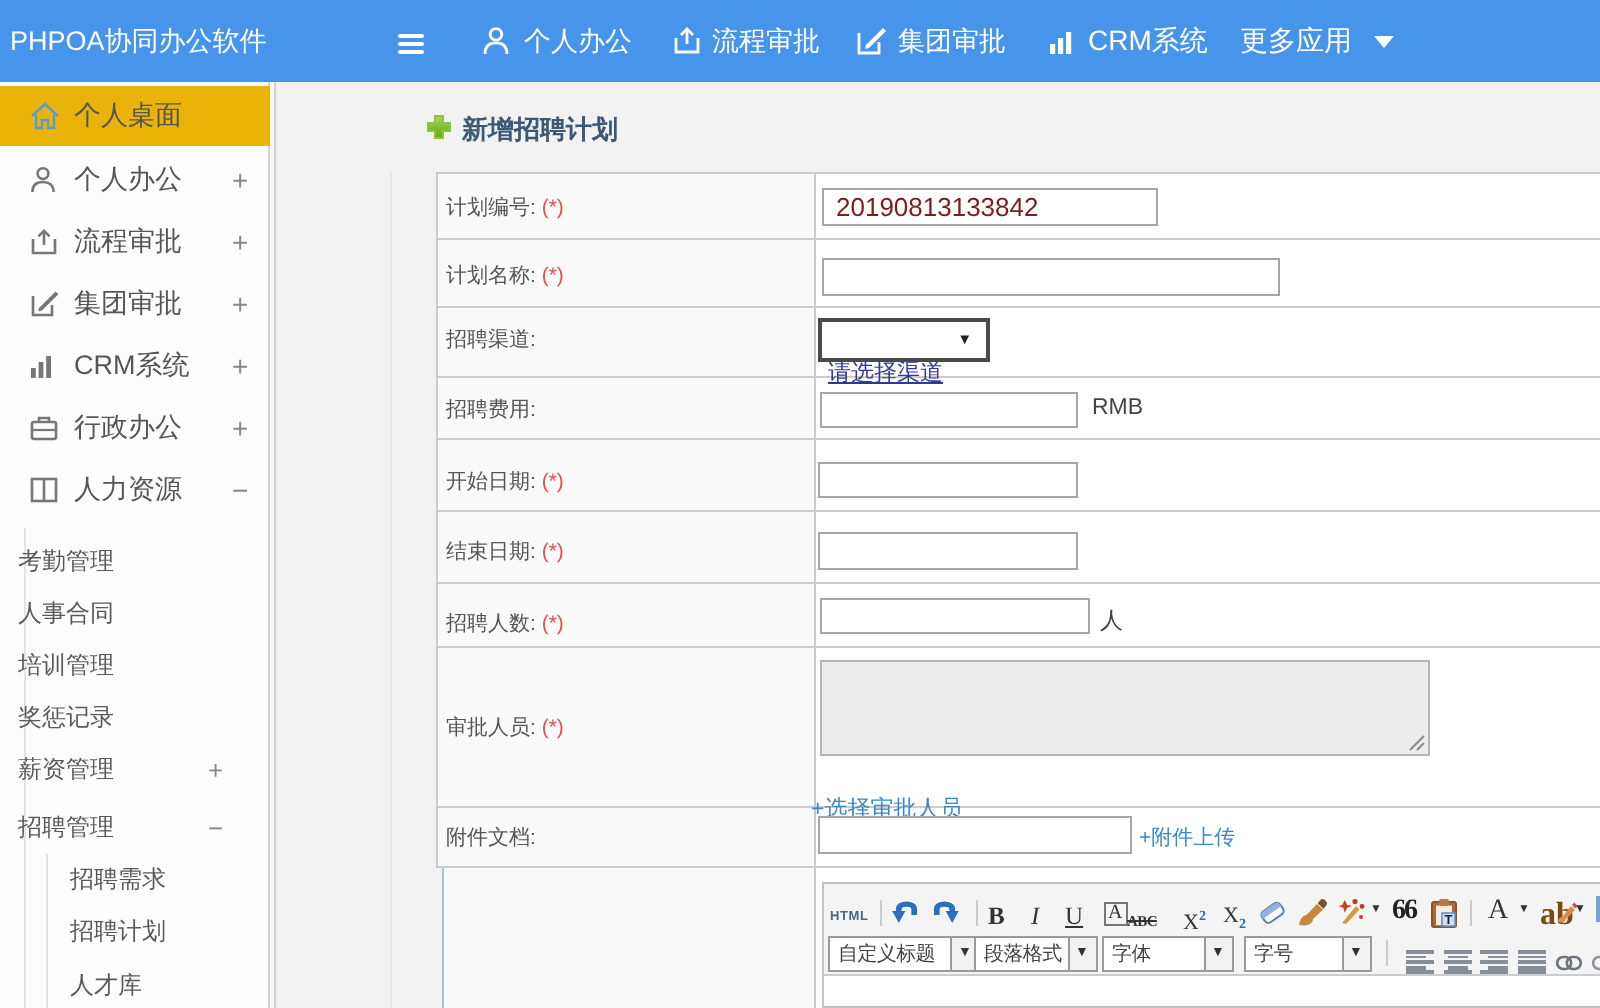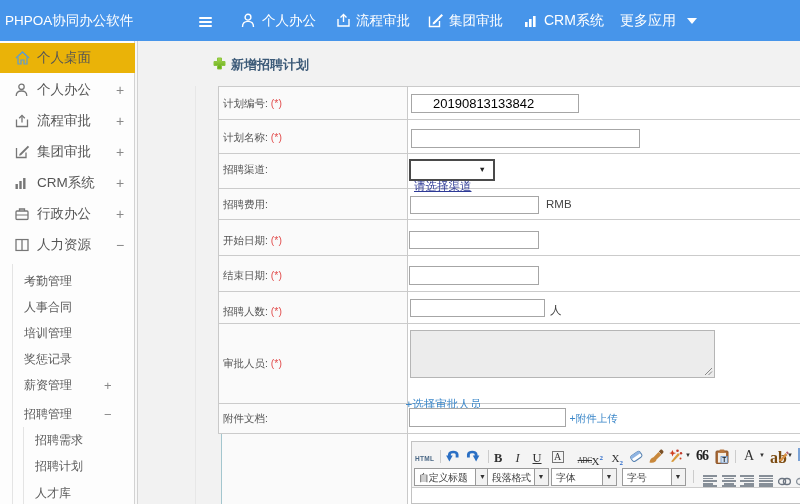--- a/index.html
+++ b/index.html
@@ -11,21 +11,21 @@
 .hnav{position:absolute;top:0;height:41px;display:flex;align-items:center;color:#fff;font-size:13.5px}
 .burger{position:absolute;left:199px;top:17px;width:13px;height:10px}
 .burger i{display:block;height:2px;background:#fff;border-radius:1px;margin-bottom:2px}
 
 #side{position:absolute;left:0;top:41px;width:135px;height:463px;background:#fdfdfd}
 .sit{position:absolute;left:0;width:135px;height:31px;color:#555;font-size:13.5px}
 .sit .txt{position:absolute;left:37px;top:50%;transform:translateY(-50%)}
 .sit .pm{position:absolute;left:116px;top:50%;transform:translateY(-50%);color:#888;font-size:14px;font-family:"Liberation Sans"}
 .sit svg{position:absolute;left:15px;top:50%;transform:translateY(-50%)}
 .sub{position:absolute;left:0;width:135px;height:26px;color:#5a5a5a;font-size:12px}
-.sub .txt{position:absolute;left:24px;top:50%;transform:translateY(-50%)}
+.sub .txt{position:absolute;left:9px;top:50%;transform:translateY(-50%)}
 .sub .pm{position:absolute;left:104px;top:50%;transform:translateY(-50%);color:#888;font-size:13px}
 .sub2 .txt{left:35px}
 .vline{position:absolute;width:1px;background:#e4e4e4}
 #strip{position:absolute;left:134px;top:41px;width:4px;height:463px;background:#f8f8f8;border-left:1px solid #d2d2d2;border-right:1px solid #d2d2d2}
 
 #title{position:absolute;left:231px;top:56px;font-size:13px;font-weight:bold;color:#3c5a78}
 #panelline{position:absolute;left:195px;top:86px;width:1px;height:418px;background:#e7e7e7}
 .rowline{position:absolute;left:218px;width:652px;height:1px;background:#cbcbcb}
 .collin{position:absolute;left:407px;width:1px;background:#c9c9c9}
 .lab{position:absolute;left:223px;font-size:10.5px;color:#555}
@@ -214,21 +214,21 @@
 <div class="lab" style="top:97px">计划编号: <em>(*)</em></div>
 <div class="lab" style="top:130.5px">计划名称: <em>(*)</em></div>
 <div class="lab" style="top:163px">招聘渠道:</div>
 <div class="lab" style="top:198px">招聘费用:</div>
 <div class="lab" style="top:233.5px">开始日期: <em>(*)</em></div>
 <div class="lab" style="top:268.5px">结束日期: <em>(*)</em></div>
 <div class="lab" style="top:304.5px">招聘人数: <em>(*)</em></div>
 <div class="lab" style="top:357px">审批人员: <em>(*)</em></div>
 <div class="lab" style="top:412px">附件文档:</div>
 
-<div class="inp" style="left:411px;top:94px;width:168px;height:19px;font-size:13px;color:#000000;line-height:17px;padding-left:21px">20190813133842</div>
+<div class="inp" style="left:411px;top:94px;width:168px;height:19px;font-size:13px;color:#7f1d1d;line-height:17px;padding-left:6px">20190813133842</div>
 <div class="inp" style="left:411px;top:128.5px;width:229px;height:19px"></div>
 
 <div class="abs" style="left:409px;top:159px;width:86px;height:21.5px;border:2px solid #4a4a4a;background:#fff">
 <span style="position:absolute;left:3px;top:18px;font-size:11.5px;color:#2e3a96;text-decoration:underline">请选择渠道</span>
 <span style="position:absolute;right:7px;top:4px;font-size:7.5px;color:#222">▼</span>
   </div>
 <div class="inp" style="left:410px;top:195.5px;width:129px;height:18.5px"></div>
 <div class="unit" style="left:546px;top:198px">RMB</div>
 <div class="inp" style="left:409px;top:231px;width:130px;height:18px"></div>
 <div class="inp" style="left:409px;top:266px;width:130px;height:19px"></div>
@@ -255,21 +255,21 @@
       </svg>
 <svg style="position:absolute;left:52.5px;top:7px" width="16.5" height="14" viewBox="0 0 15 14" preserveAspectRatio="none">
         <path d="M11 7 L11 5.5 C11 2.2 4 2.2 4 5.5 L4 8.5" fill="none" stroke="#2a6fc4" stroke-width="2.6"></path>
         <path d="M8 6.5 L14 6.5 L11 12.5 Z" fill="#2a6fc4"></path>
       </svg>
 <span class="sep" style="left:76px"></span>
 <span class="ti" style="left:82.5px;top:9px;font-weight:bold">B</span>
 <span class="ti" style="left:104px;top:9px;font-style:italic">I</span>
 <span class="ti" style="left:121px;top:9px;text-decoration:underline">U</span>
 <span class="ti" style="left:140px;font-size:10px;border:1px solid #777;height:12px;line-height:10px;top:9.5px;padding:0 1.5px">A</span>
-<span class="ti" style="left:166px;font-size:7.5px;font-weight:normal;text-decoration:line-through;top:11px;letter-spacing:-.3px">ABC</span>
+<span class="ti" style="left:152px;font-size:7.5px;font-weight:bold;text-decoration:line-through;top:11px;letter-spacing:-.3px">ABC</span>
 <span class="ti" style="left:180px;top:9px;font-size:11px">X<sup style="font-size:7px;color:#2667c9;font-weight:bold">2</sup></span>
 <span class="ti" style="left:200px;top:9px;font-size:11px">X<sub style="font-size:7px;color:#2667c9;font-weight:bold">2</sub></span>
 <svg style="position:absolute;left:217px;top:8px" width="14" height="12" viewBox="0 0 14 12">
         <g transform="rotate(-35 7 6)">
           <rect x="1.5" y="3.2" width="11" height="6.6" rx="2.2" fill="#fff" stroke="#5580b0" stroke-width="1"></rect>
           <path d="M1.5 6.2 L1.5 5.4 C1.5 4.1 2.4 3.2 3.5 3.2 L10.5 3.2 C11.6 3.2 12.5 4.1 12.5 5.4 L12.5 6.2 Z" fill="#8fb4e2"></path>
         </g>
       </svg>
 <svg style="position:absolute;left:237px;top:7px" width="15" height="14" viewBox="0 0 15 14">
         <path d="M0.5 13.5 C1 10.5 2 9 4.5 8.2 L9.5 3 L12.5 5.8 L7.5 10.5 C7.2 13 5 14.2 0.5 13.5 Z" fill="#c8883c"></path>

